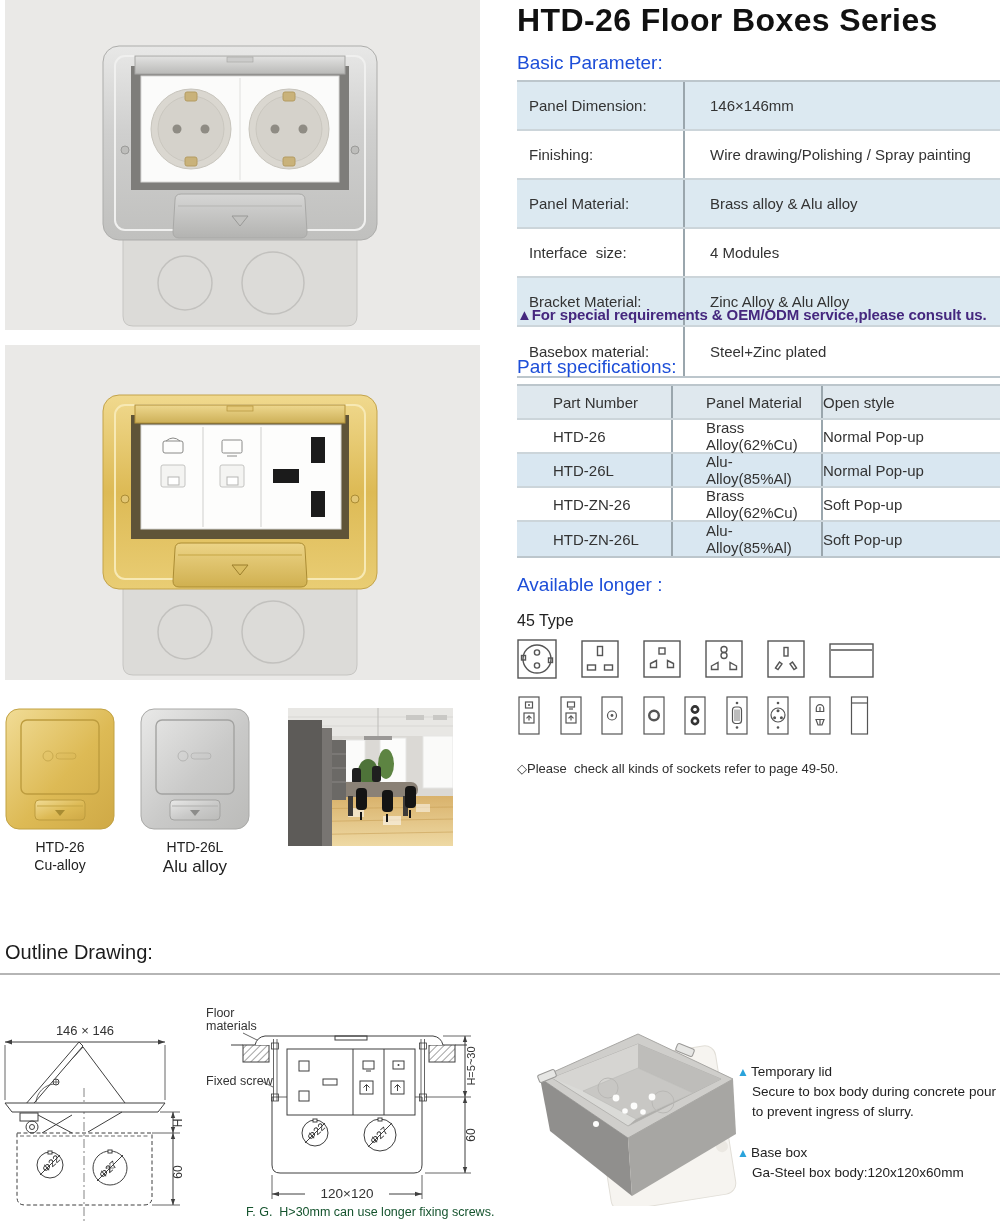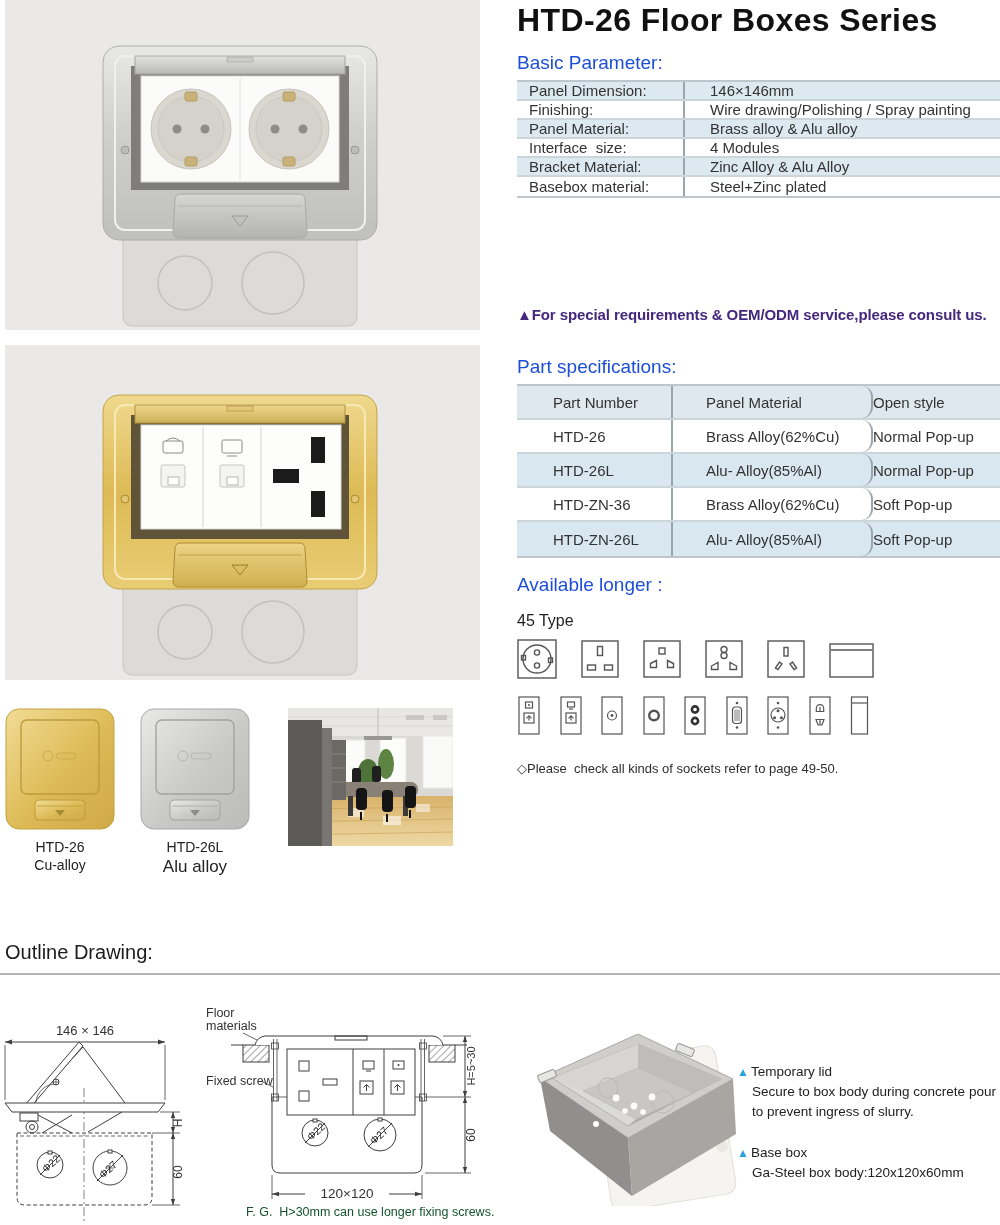--- a/index.html
+++ b/index.html
@@ -5,34 +5,34 @@
   *{margin:0;padding:0;box-sizing:border-box;}
   html,body{width:1000px;height:1225px;background:#fff;font-family:"Liberation Sans",sans-serif;color:#2b2b2b;}
   body{position:relative;overflow:hidden;}
   .abs{position:absolute;}
   svg{display:block;font-family:"Liberation Sans",sans-serif;}
   .photo{background:#eae9e7;}
   .page-title{font-size:32px;font-weight:700;color:#111;letter-spacing:.4px;}
   .sec-h{font-size:19px;color:#1d4ed8;}
   
   .bp-table{width:483px;border-top:2px solid #bcc6cc;border-bottom:2px solid #bcc6cc;}
-  .bp-row{display:flex;height:19px;align-items:stretch;border-bottom:2px solid #ccd5da;}
+  .bp-row{display:flex;height:49px;align-items:stretch;border-bottom:2px solid #ccd5da;}
   .bp-row:last-child{border-bottom:none;}
   .bp-row:nth-child(odd){background:#dce9f1;}
   .bp-row:nth-child(even){background:#ffffff;}
   .bp-label{width:168px;border-right:2px solid #9aa6ad;display:flex;align-items:center;padding-left:12px;font-size:15px;color:#333;white-space:pre;}
   .bp-value{flex:1;display:flex;align-items:center;padding-left:25px;font-size:15px;color:#333;}
   
   .ps-table{width:483px;border-top:2px solid #bcc6cc;border-bottom:2px solid #bcc6cc;}
   .ps-row{display:flex;height:34px;border-bottom:2px solid #ccd5da;}
   .ps-row:last-child{border-bottom:none;}
   .ps-row.hdr{background:#dfe8ee;}
   .ps-row:nth-child(odd):not(.hdr){background:#d9e7f1;}
   .ps-c1{width:156px;border-right:2px solid #9aa6ad;display:flex;align-items:center;padding-left:36px;font-size:15px;color:#333;}
-  .ps-c2{width:200px;border-right:2px solid #9aa6ad;display:flex;align-items:center;padding-left:33px;font-size:15px;color:#333;border-radius:11px;}
+  .ps-c2{width:150px;border-right:2px solid #9aa6ad;display:flex;align-items:center;padding-left:33px;font-size:15px;color:#333;}
   .ps-c3{flex:1;display:flex;align-items:center;font-size:15px;color:#333;}
   .purple-note{font-size:15px;font-weight:700;color:#45277e;letter-spacing:-.1px;white-space:nowrap;}
   .type-label{font-size:16px;color:#222;}
   .sock-row{display:flex;align-items:center;gap:24px;}
   .mod-row{display:flex;align-items:flex-start;gap:19.5px;}
   .sock-note{font-size:13px;color:#2e2e2e;white-space:pre;}
   .caption{width:112px;text-align:center;font-size:14px;color:#222;line-height:18px;}
   .caption .big{font-size:17px;line-height:22px;}
   .outline-h{font-size:20px;color:#1c1c1c;}
   .rule{height:2px;background:#b5b5b5;}
@@ -296,21 +296,21 @@
     <div class="ps-c1">HTD-26</div>
     <div class="ps-c2">Brass Alloy(62%Cu)</div>
     <div class="ps-c3">Normal Pop-up</div>
   </div>
   <div class="ps-row">
     <div class="ps-c1">HTD-26L</div>
     <div class="ps-c2">Alu- Alloy(85%Al)</div>
     <div class="ps-c3">Normal Pop-up</div>
   </div>
   <div class="ps-row">
-    <div class="ps-c1">HTD-ZN-36</div>
+    <div class="ps-c1">HTD-ZN-26</div>
     <div class="ps-c2">Brass Alloy(62%Cu)</div>
     <div class="ps-c3">Soft Pop-up</div>
   </div>
   <div class="ps-row">
     <div class="ps-c1">HTD-ZN-26L</div>
     <div class="ps-c2">Alu- Alloy(85%Al)</div>
     <div class="ps-c3">Soft Pop-up</div>
   </div>
 </div>
 

